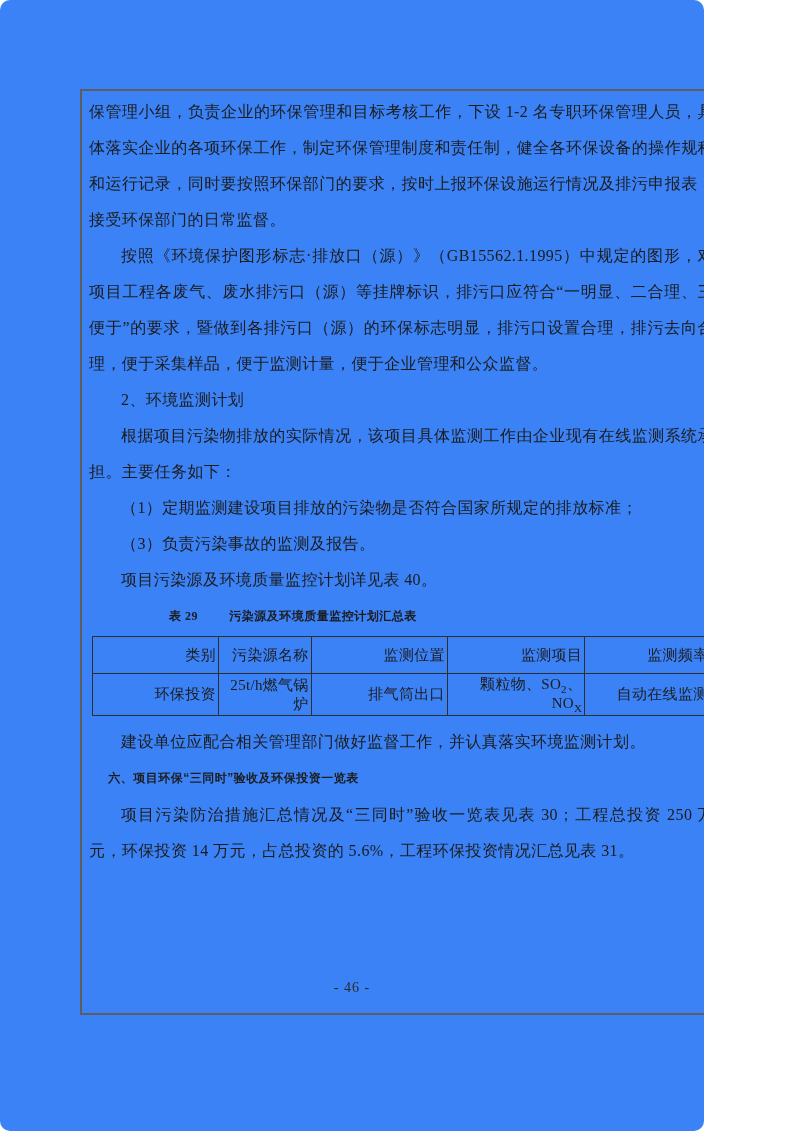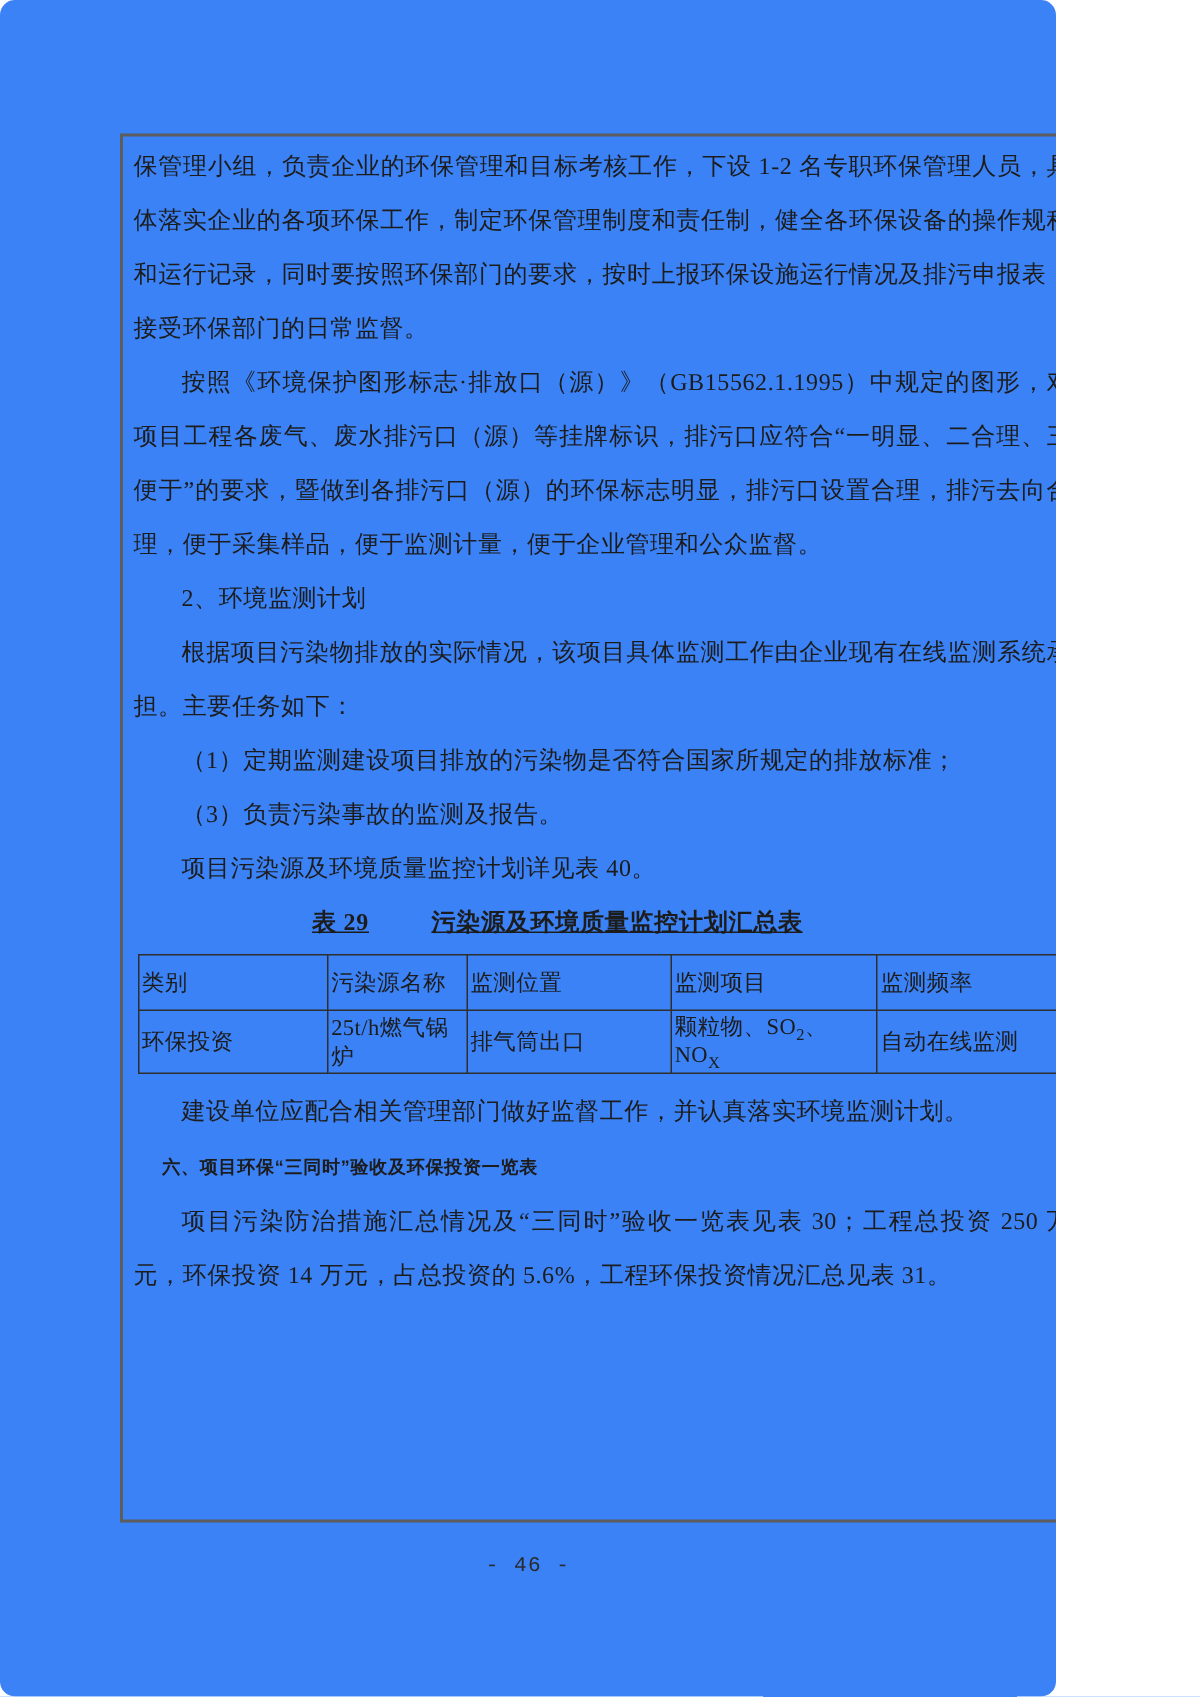--- a/index.html
+++ b/index.html
@@ -31,41 +31,40 @@
     margin: 0;
     font-size: 16px;
     line-height: 36px;
     text-align: justify;
     letter-spacing: 0.4px;
   }
   .para.indent {
     text-indent: 2em;
   }
   .table-caption {
-    font-size: 16px;
+    font-size: 12px;
     font-weight: bold;
     line-height: 32px;
-    margin: 2px 0 2px 119px;
+    margin: 2px 0 2px 80px;
     letter-spacing: 0.5px;
-    text-decoration: underline;
   }
   .cap-gap {
     display: inline-block;
     width: 2.6em;
   }
   table.monitor-table {
     border-collapse: collapse;
     width: 620px;
     margin: 4px auto 8px auto;
     table-layout: fixed;
   }
   table.monitor-table th,
   table.monitor-table td {
     border: 1.5px solid #2e2e2e;
-    text-align: left;
+    text-align: right;
     vertical-align: middle;
     font-size: 15px;
     font-weight: normal;
     padding: 0 2px;
     letter-spacing: 0.3px;
   }
   table.monitor-table th { height: 36px; }
   table.monitor-table td { height: 41px; }
   .section-heading {
     margin: 0;
@@ -73,26 +72,25 @@
     font-weight: bold;
     font-size: 12px;
     line-height: 37px;
     text-indent: 1.6em;
     letter-spacing: 0.5px;
   }
   .page-number {
     position: absolute;
     left: 0;
     right: 0;
-    top: 1036px;
+    top: 980px;
     text-align: center;
     font-size: 14px;
     color: #2a2a2a;
     letter-spacing: 1px;
-    font-family: Liberation Mono, monospace;
   }
   sub { font-size: 11px; }
 </style>
 </head>
 <body>
 
 <div class="page">
   <div class="frame">
 
     <p class="para">保管理小组，负责企业的环保管理和目标考核工作，下设 1-2 名专职环保管理人员，具体落实企业的各项环保工作，制定环保管理制度和责任制，健全各环保设备的操作规程和运行记录，同时要按照环保部门的要求，按时上报环保设施运行情况及排污申报表，接受环保部门的日常监督。</p>

